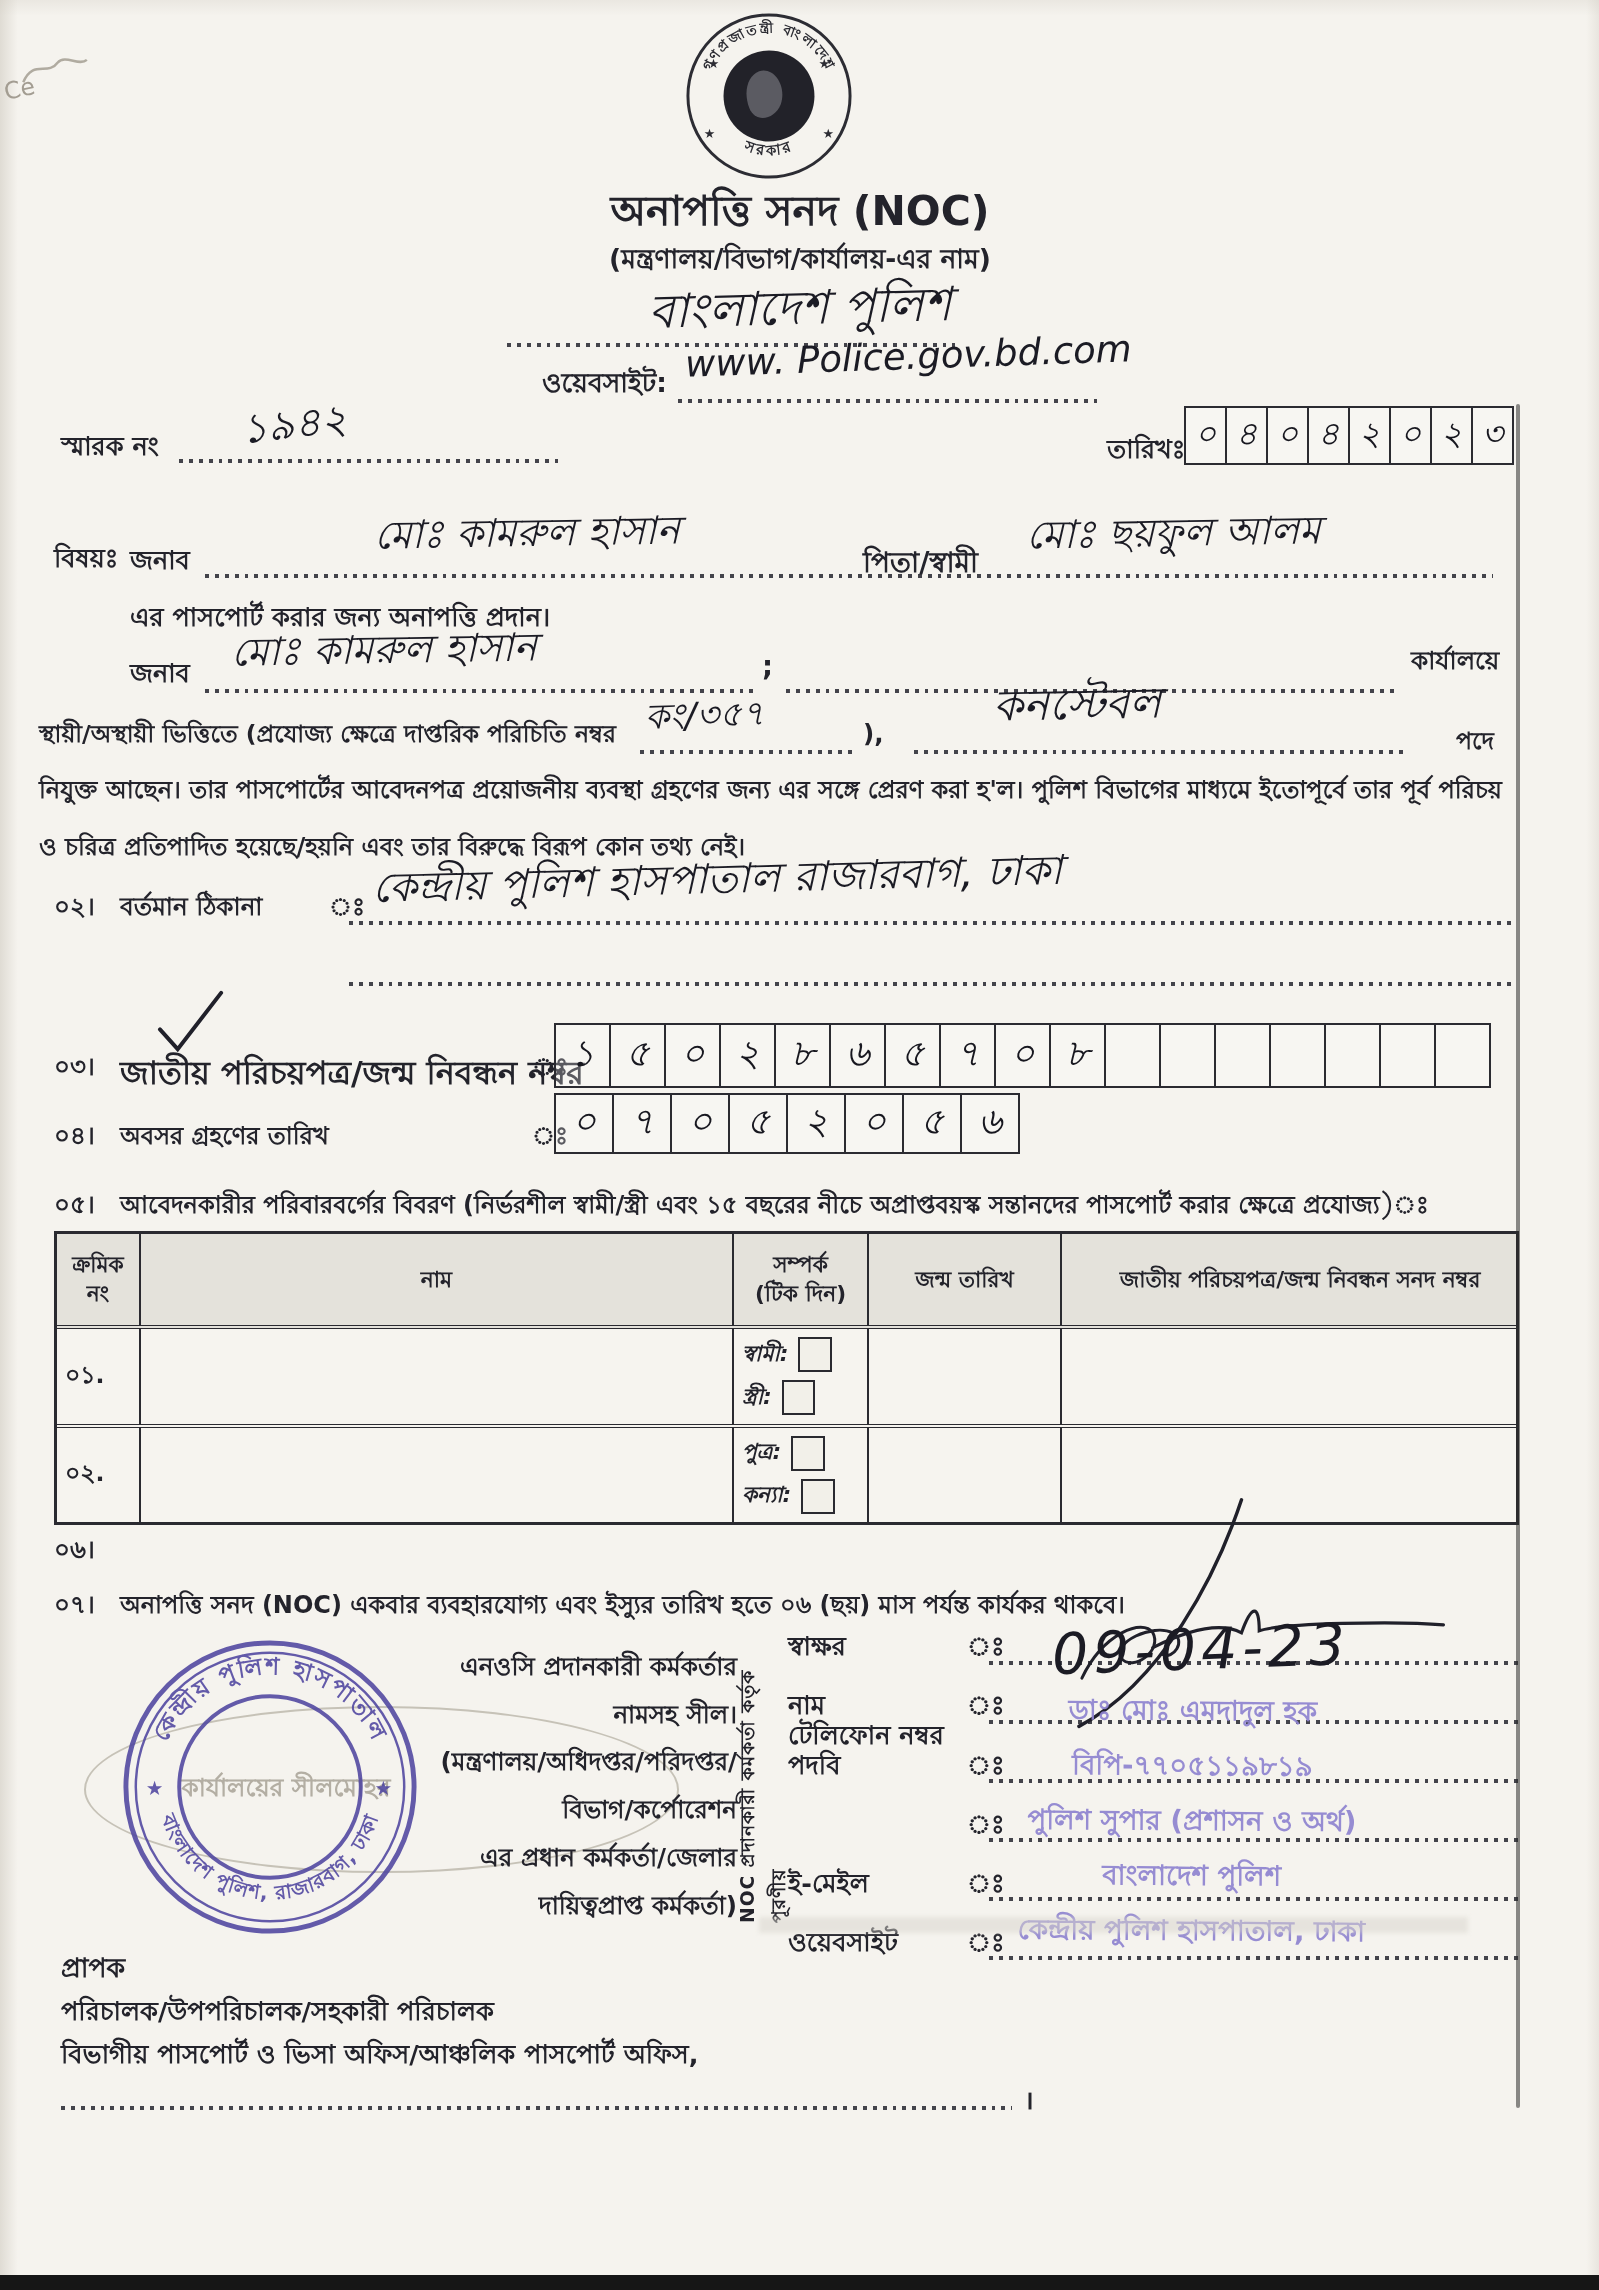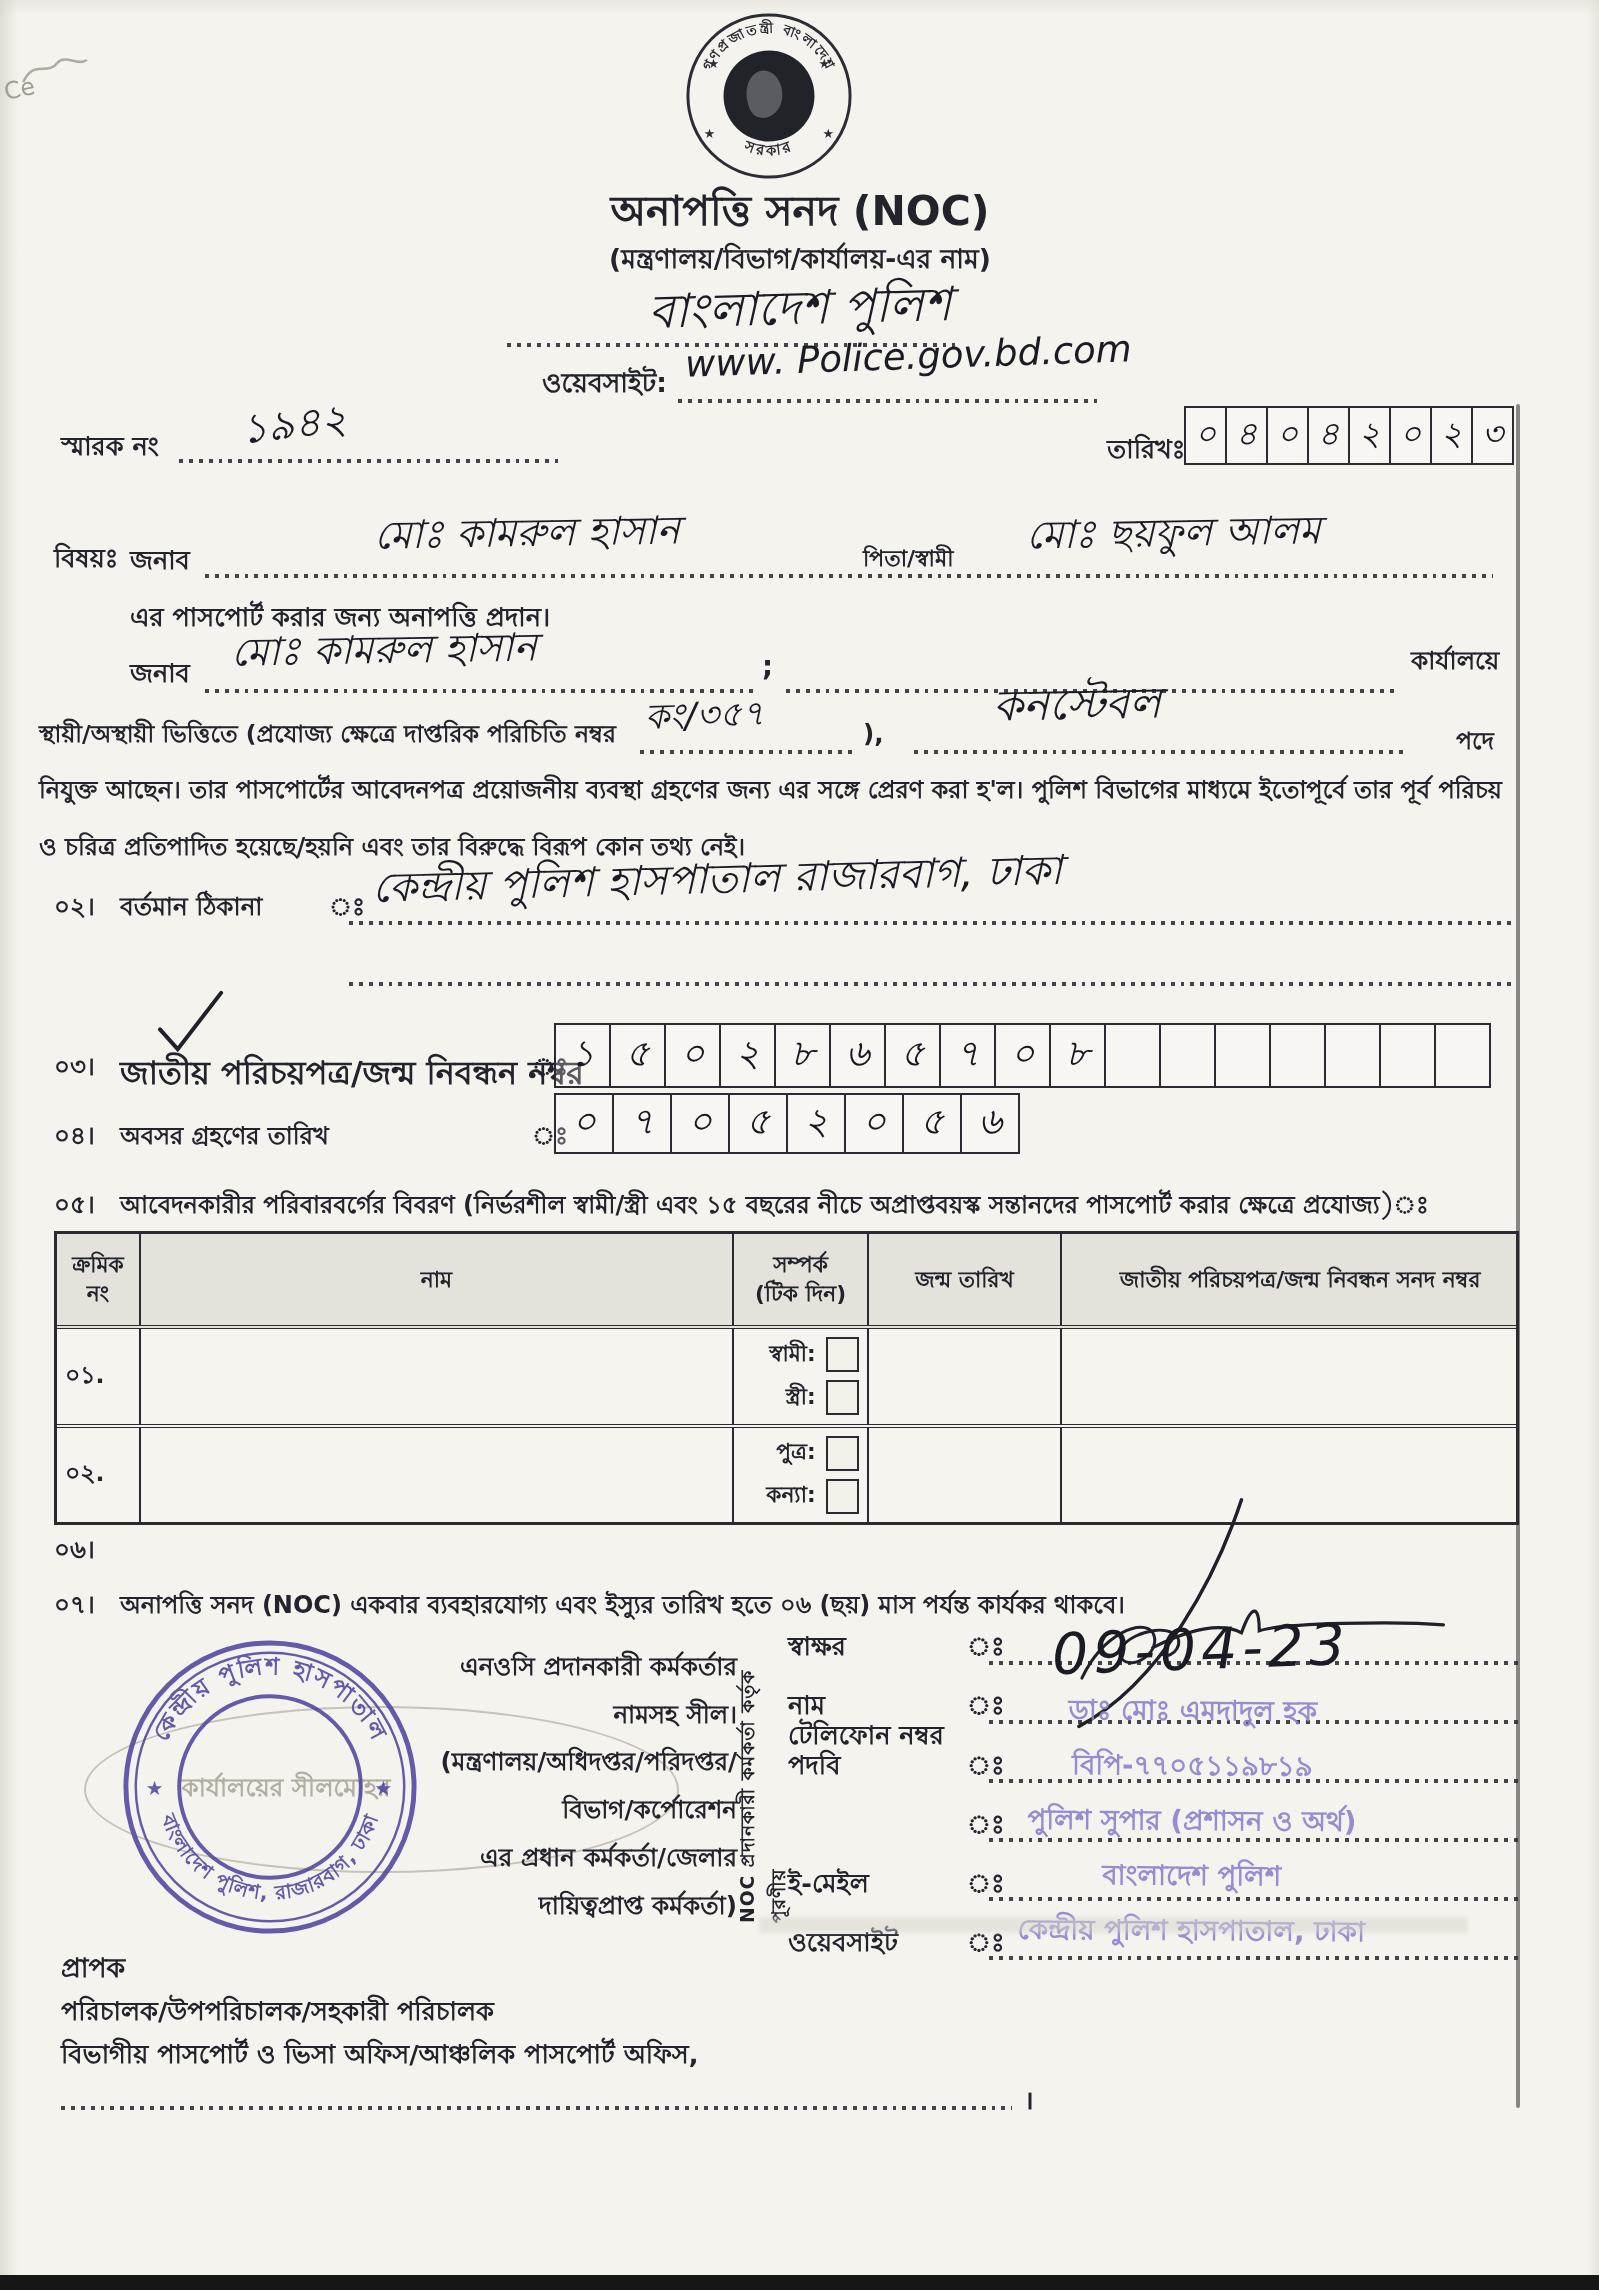--- a/index.html
+++ b/index.html
@@ -28,21 +28,21 @@
   .boxes-ret .cell-box{width:56px;height:57px;font-size:37px;}
   
   .ftable{position:absolute;left:54px;top:1231px;width:1459px;border:3px solid #2a2a30;background:#f6f4ef;}
   .frow{display:grid;grid-template-columns:84px 593px 135px 193px 1fr;}
   .fhead{background:#e4e2db;border-bottom:4.9px double #2a2a30;}
   .frow1{border-bottom:4.9px double #2a2a30;}
   .fcell{border-right:2px solid #2a2a30;padding:3.9px 7.9px;display:flex;flex-direction:column;align-items:center;justify-content:center;text-align:center;}
   .fcell:last-child{border-right:none;padding-left:30px;}
   .fhead .fcell{font-weight:600;font-size:21.7px;line-height:1.35;min-height:83px;}
   .fbody .fcell{min-height:87px;}
-  .relrow{display:flex;align-items:center;justify-content:flex-end;width:100%;height:43px;font-size:21.7px;font-weight:600;}
+  .relrow{display:flex;align-items:center;justify-content:flex-start;width:100%;height:43px;font-size:21.7px;font-weight:600;font-style:italic;}
   .cb{width:29.6px;height:31.5px;border:2px solid #2a2a30;margin-left:9.9px;background:#f2f0e9;flex:0 0 auto;}
   .serial-cell{align-items:flex-start !important;justify-content:center;font-size:23.6px;font-weight:600;}
   
   .leftblock{text-align:right;font-size:24.6px;font-weight:600;line-height:1.1;}
   .leftblock div{margin-bottom:20.7px;}
   .vnote{writing-mode:vertical-rl;transform:rotate(180deg);font-size:18.7px;font-weight:700;letter-spacing:1px;}
   .sgn-label{font-size:25.6px;font-weight:600;}
   .officer-stamp{width:552px;text-align:center;font-size:27.6px;font-weight:700;color:#8f84d0;opacity:.92;transform:rotate(.4deg);}
   .officer-stamp div{margin-bottom:8.9px;white-space:nowrap;}
   .seal-ellipse{border:2px solid #c6c2b7;border-radius:50%;}
@@ -105,21 +105,21 @@
       <span class="cell-box">২</span>
       <span class="cell-box">০</span>
       <span class="cell-box">২</span>
       <span class="cell-box">৩</span>
     </div>
 
   <div class="abs printed" style="left:54px;top:539px;font-size:25.6px;font-weight:700;">বিষয়ঃ</div>
   <div class="abs printed" style="left:130px;top:541px;font-size:25.6px;">জনাব</div>
   <div class="abs dotline" style="left:205px;top:574px;width:1288px;"></div>
   <div class="abs hw" style="left:374px;top:502px;font-size:39px;transform:rotate(-1deg);">মোঃ কামরুল হাসান</div>
-  <div class="abs printed" style="left:863px;top:541px;font-size:22px;">পিতা/স্বামী</div>
+  <div class="abs printed" style="left:863px;top:541px;font-size:28px;">পিতা/স্বামী</div>
   <div class="abs hw" style="left:1026px;top:502px;font-size:39px;transform:rotate(-1deg);">মোঃ ছয়ফুল আলম</div>
   <div class="abs printed" style="left:130px;top:598px;font-size:25.6px;">এর পাসপোর্ট করার জন্য অনাপত্তি প্রদান।</div>
 
   <div class="abs printed" style="left:130px;top:654px;font-size:25.6px;">জনাব</div>
   <div class="abs dotline" style="left:205px;top:689px;width:550px;"></div>
   <div class="abs hw" style="left:231px;top:619px;font-size:39px;transform:rotate(-1deg);">মোঃ কামরুল হাসান</div>
   <div class="abs printed" style="left:762px;top:650px;font-size:27.6px;">;</div>
   <div class="abs dotline" style="left:786px;top:689px;width:613px;"></div>
   <div class="abs printed" style="left:1411px;top:642px;font-size:24.6px;">কার্যালয়ে</div>
 

